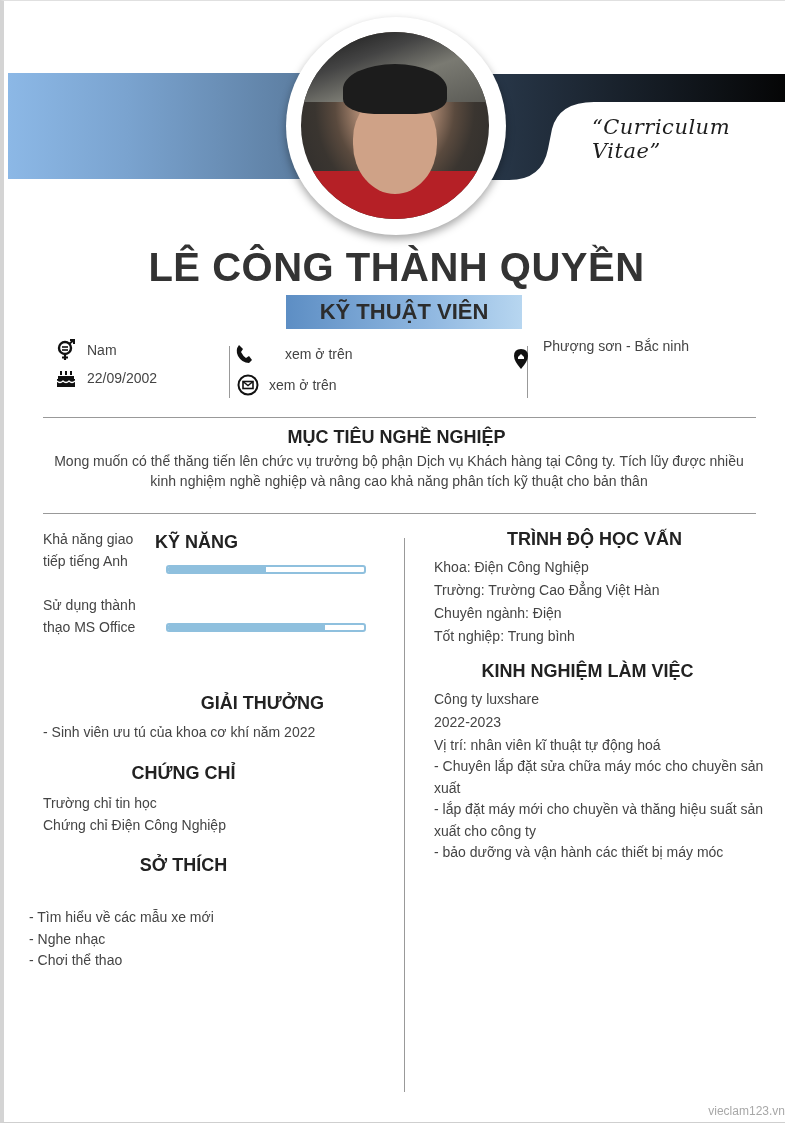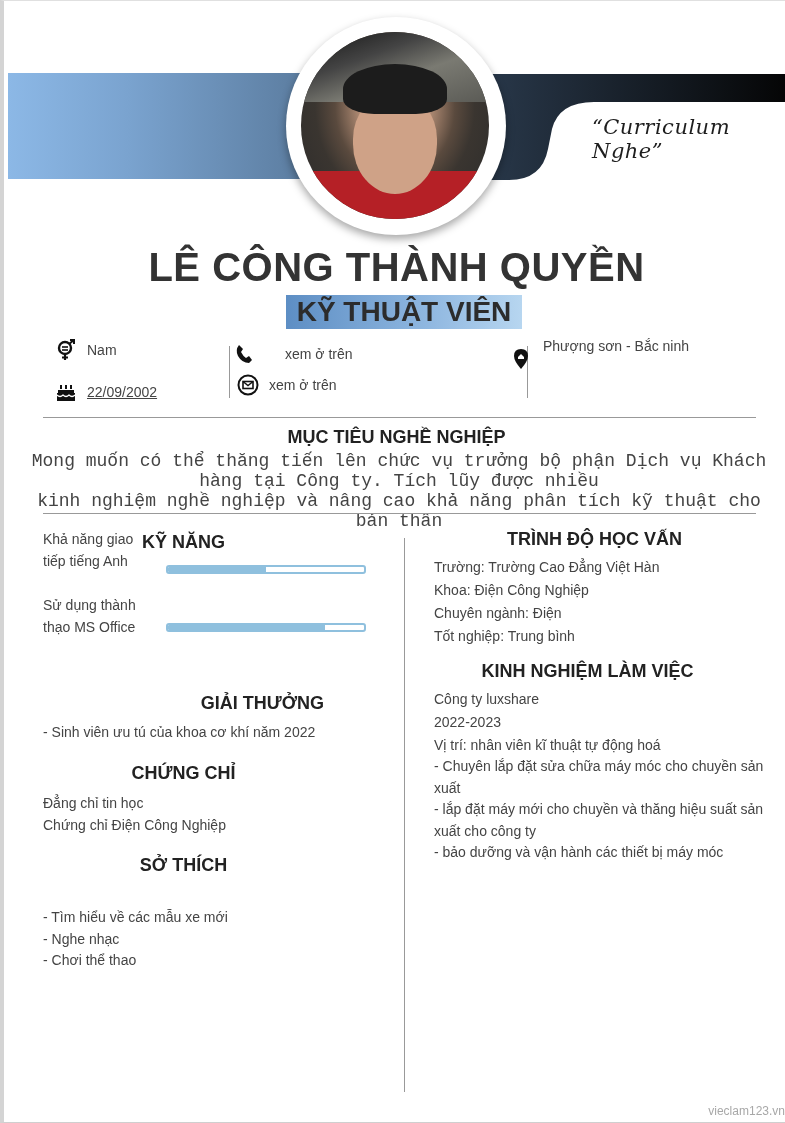--- a/index.html
+++ b/index.html
@@ -20,30 +20,30 @@
   .avatar { position: absolute; left: 297px; top: 31px; width: 188px; height: 187px; border-radius: 50%; overflow: hidden;
     background: radial-gradient(ellipse at 50% 40%, #d9b59b 0%, #c49a80 22%, #5a4a3e 45%, #3a3530 60%, #2a2a2a 100%); }
   .avatar .shirt { position: absolute; left: 0; bottom: 0; width: 100%; height: 48px; background: #b52026; }
   .avatar .hair { position: absolute; left: 42px; top: 32px; width: 104px; height: 50px; border-radius: 50% 50% 30% 30%; background: #1c1c1c; }
   .avatar .face { position: absolute; left: 52px; top: 62px; width: 84px; height: 100px; border-radius: 45% 45% 50% 50%; background: #cfa287; }
   .avatar .ceiling { position: absolute; left: 0; top: 0; width: 100%; height: 70px; background: linear-gradient(160deg, #111 0%, #444 35%, #7a7a72 60%, #5a5a55 100%); }
 
   
   .name { position: absolute; left: 0; width: 785px; top: 244px; text-align: center; font-size: 40px; font-weight: bold; color: #333; letter-spacing: 0.5px; }
   .job { position: absolute; left: 282px; top: 294px; width: 236px; height: 34px; background: linear-gradient(90deg, #5d8ec4 0%, #8fb7e0 60%, #b7d6f0 100%);
-    text-align: center; font-size: 28px; font-weight: bold; color: #2c2c2c; line-height: 34px; }
+    text-align: center; font-size: 22px; font-weight: bold; color: #2c2c2c; line-height: 34px; }
 
   
   .contact-item { position: absolute; display: flex; align-items: center; font-size: 14px; color: #444; }
   .contact-item .ic { width: 22px; height: 22px; display: inline-flex; align-items: center; justify-content: center; margin-right: 10px; }
   .vline { position: absolute; width: 1px; background: #999; }
   .hline { position: absolute; height: 1px; background: #999; left: 39px; width: 713px; }
 
   .section-title { position: absolute; text-align: center; font-size: 18px; font-weight: bold; color: #222; }
-  .para { position: absolute; font-size: 18px; color: #444; line-height: 20px; font-family: Liberation Mono, monospace; }
+  .para { position: absolute; font-size: 14px; color: #444; line-height: 20px; }
 
   
   .skill-label { position: absolute; left: 39px; width: 110px; font-size: 14px; line-height: 22px; color: #444; }
   .skill-bar { position: absolute; left: 162px; width: 200px; height: 9px; border: 2px solid #8fc0de; border-radius: 3px; background: #fff; overflow: hidden; }
   .skill-fill { height: 100%; background: #8fc0de; }
 
   .col-list { position: absolute; font-size: 14px; color: #444; }
   .col-list div { line-height: 21.5px; }
 
   .watermark { position: absolute; right: 0; top: 1103px; font-size: 12px; color: #a8a8a8; }
@@ -59,21 +59,21 @@
       <defs>
         <linearGradient id="gr" x1="0" y1="0" x2="1" y2="0">
           <stop offset="0" stop-color="#3a516b"></stop>
           <stop offset="0.35" stop-color="#2a3a4d"></stop>
           <stop offset="1" stop-color="#050505"></stop>
         </linearGradient>
       </defs>
       <path d="M0 0 L485 0 L485 28 L290 28 Q255 28 248 55 L244 75 Q238 106 205 106 L0 106 Z" fill="url(#gr)"></path>
     </svg>
   </div>
-  <div class="cv-title">“Curriculum Nghe”</div>
+  <div class="cv-title">“Curriculum Vitae”</div>
 
   <div class="avatar-ring"></div>
   <div class="avatar">
     <div class="ceiling"></div>
     <div class="shirt"></div>
     <div class="face"></div>
     <div class="hair"></div>
   </div>
 
   <div class="name">LÊ CÔNG THÀNH QUYỀN</div>
@@ -86,21 +86,21 @@
           <line x1="6" y1="8" x2="12" y2="8" stroke="#111" stroke-width="1.6"></line>
           <line x1="6" y1="11" x2="12" y2="11" stroke="#111" stroke-width="1.6"></line>
           <line x1="9" y1="15" x2="9" y2="21" stroke="#111" stroke-width="2.2"></line>
           <line x1="6" y1="18.5" x2="12" y2="18.5" stroke="#111" stroke-width="2"></line>
           <line x1="13" y1="5" x2="18" y2="1" stroke="#111" stroke-width="2"></line>
           <polyline points="14,1 18,1 18,5" fill="none" stroke="#111" stroke-width="2"></polyline>
         </svg>
     </span>
     <span>Nam</span>
   </div>
-  <div class="contact-item" style="left:51px; top:380px;text-decoration:underline;">
+  <div class="contact-item" style="left:51px; top:366px;">
     <span class="ic">
       <svg width="20" height="20" viewBox="0 0 20 20">
           <rect x="1" y="11" width="18" height="8" fill="#111"></rect>
           <rect x="2" y="8" width="16" height="4" fill="#111"></rect>
           <line x1="5" y1="3" x2="5" y2="7" stroke="#111" stroke-width="2"></line>
           <line x1="10" y1="3" x2="10" y2="7" stroke="#111" stroke-width="2"></line>
           <line x1="15" y1="3" x2="15" y2="7" stroke="#111" stroke-width="2"></line>
           <path d="M1 13 Q4 16 7 13 Q10 16 13 13 Q16 16 19 13" fill="none" stroke="#fff" stroke-width="1.2"></path>
         </svg>
     </span>
@@ -144,54 +144,54 @@
 
   <div class="section-title" style="left:0; width:785px; top:426px;">MỤC TIÊU NGHỀ NGHIỆP</div>
   <div class="para" style="left:20px; width:750px; top:450px; text-align:center;">
     <div>Mong muốn có thể thăng tiến lên chức vụ trưởng bộ phận Dịch vụ Khách hàng tại Công ty. Tích lũy được nhiều</div>
     <div>kinh nghiệm nghề nghiệp và nâng cao khả năng phân tích kỹ thuật cho bản thân</div>
   </div>
 
   <div class="hline" style="top:512px;"></div>
   <div class="vline" style="left:400px; top:537px; height:554px;"></div>
 
-  <div class="section-title" style="left:39px; width:281px; top:531px;">KỸ NĂNG</div>
+  <div class="section-title" style="left:52px; width:281px; top:531px;">KỸ NĂNG</div>
 
   <div class="skill-label" style="top:527px;">Khả năng giao tiếp tiếng Anh</div>
   <div class="skill-bar" style="top:564px;">
     <div class="skill-fill" style="width:50%;"></div>
   </div>
 
   <div class="skill-label" style="top:593px;">Sử dụng thành thạo MS Office</div>
   <div class="skill-bar" style="top:622px;">
     <div class="skill-fill" style="width:80%;"></div>
   </div>
 
   <div class="section-title" style="left:39px; width:281px; top:692px;text-align:right;">GIẢI THƯỞNG</div>
   <div class="col-list" style="left:39px; top:721px;">
     <div>- Sinh viên ưu tú của khoa cơ khí năm 2022</div>
   </div>
 
   <div class="section-title" style="left:39px; width:281px; top:762px;">CHỨNG CHỈ</div>
   <div class="col-list" style="left:39px; top:792px;">
-    <div>Đẳng chỉ tin học</div>
+    <div>Trường chỉ tin học</div>
     <div>Chứng chỉ Điện Công Nghiệp</div>
   </div>
 
   <div class="section-title" style="left:39px; width:281px; top:854px;">SỞ THÍCH</div>
-  <div class="col-list" style="left:39px; top:906px;">
+  <div class="col-list" style="left:25px; top:906px;">
     <div>- Tìm hiểu về các mẫu xe mới</div>
     <div>- Nghe nhạc</div>
     <div>- Chơi thể thao</div>
   </div>
 
   <div class="section-title" style="left:407px; width:367px; top:528px;">TRÌNH ĐỘ HỌC VẤN</div>
   <div class="col-list" style="left:430px; top:555px;">
+    <div style="line-height:23px;">Khoa: Điện Công Nghiệp</div>
     <div style="line-height:23px;">Trường: Trường Cao Đẳng Việt Hàn</div>
-    <div style="line-height:23px;">Khoa: Điện Công Nghiệp</div>
     <div style="line-height:23px;">Chuyên ngành:  Điện</div>
     <div style="line-height:23px;">Tốt nghiệp: Trung bình</div>
   </div>
 
   <div class="section-title" style="left:400px; width:367px; top:660px;">KINH NGHIỆM LÀM VIỆC</div>
   <div class="col-list" style="left:430px; top:687px; width:345px;">
     <div style="line-height:23px;">Công ty luxshare</div>
     <div style="line-height:23px;">2022-2023</div>
     <div style="line-height:22px;">Vị trí: nhân viên kĩ thuật tự động hoá</div>
     <div style="line-height:21.5px;">- Chuyên lắp đặt sửa chữa máy móc cho chuyền sản xuất</div>

